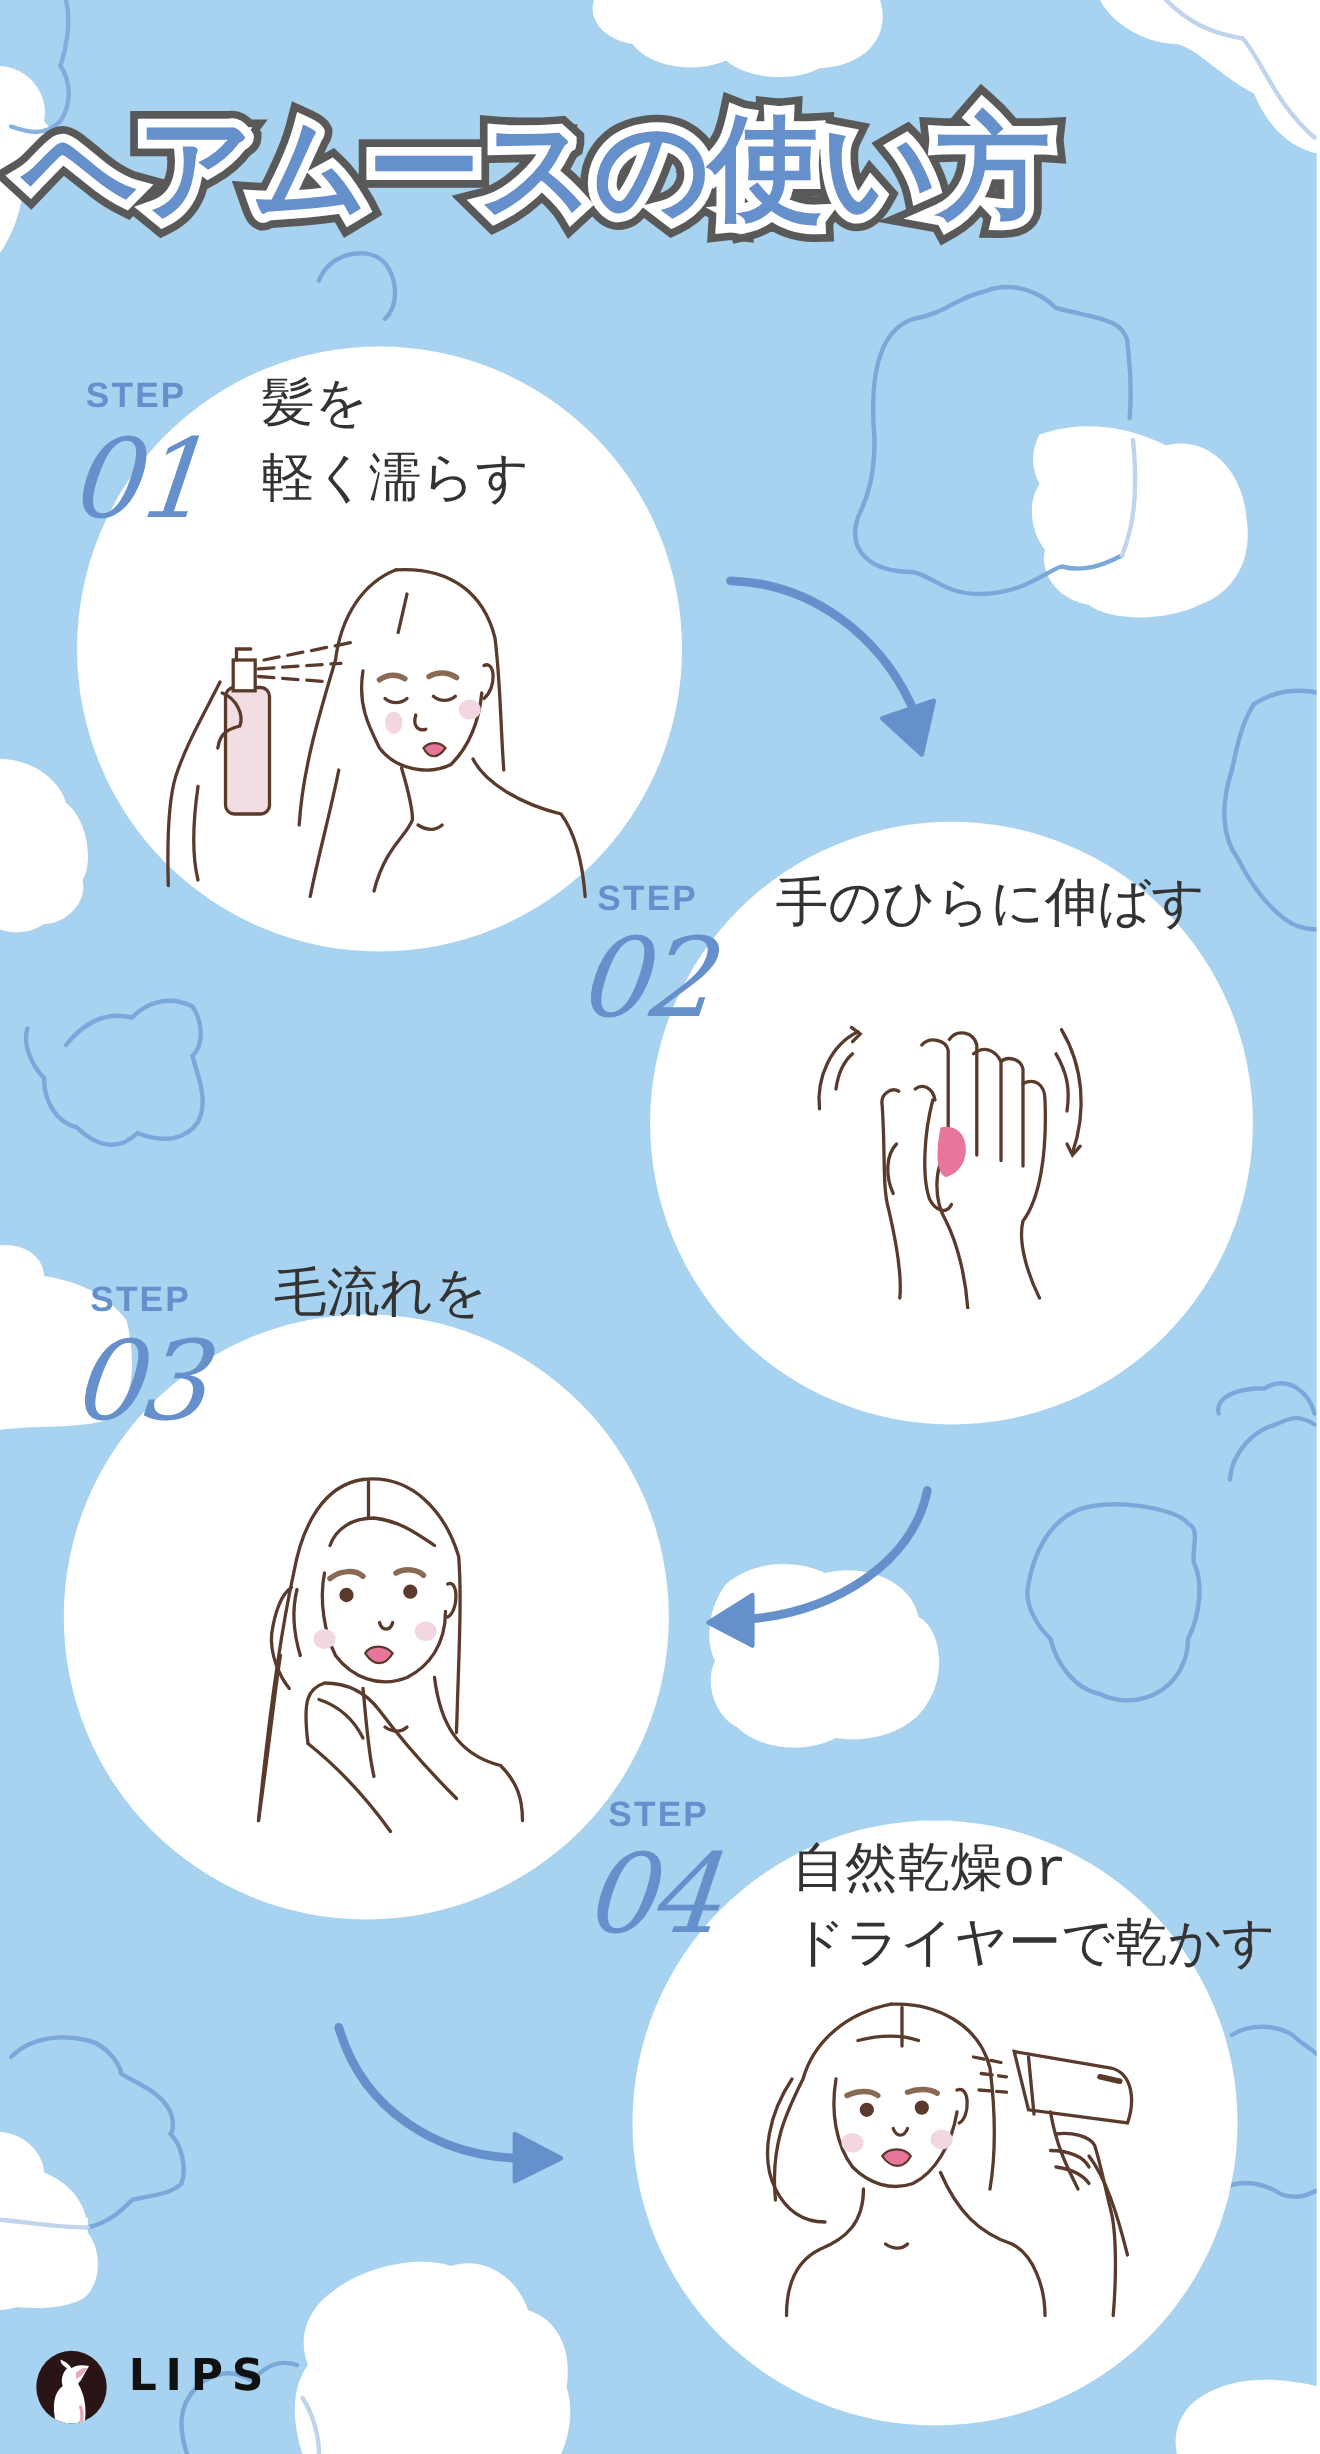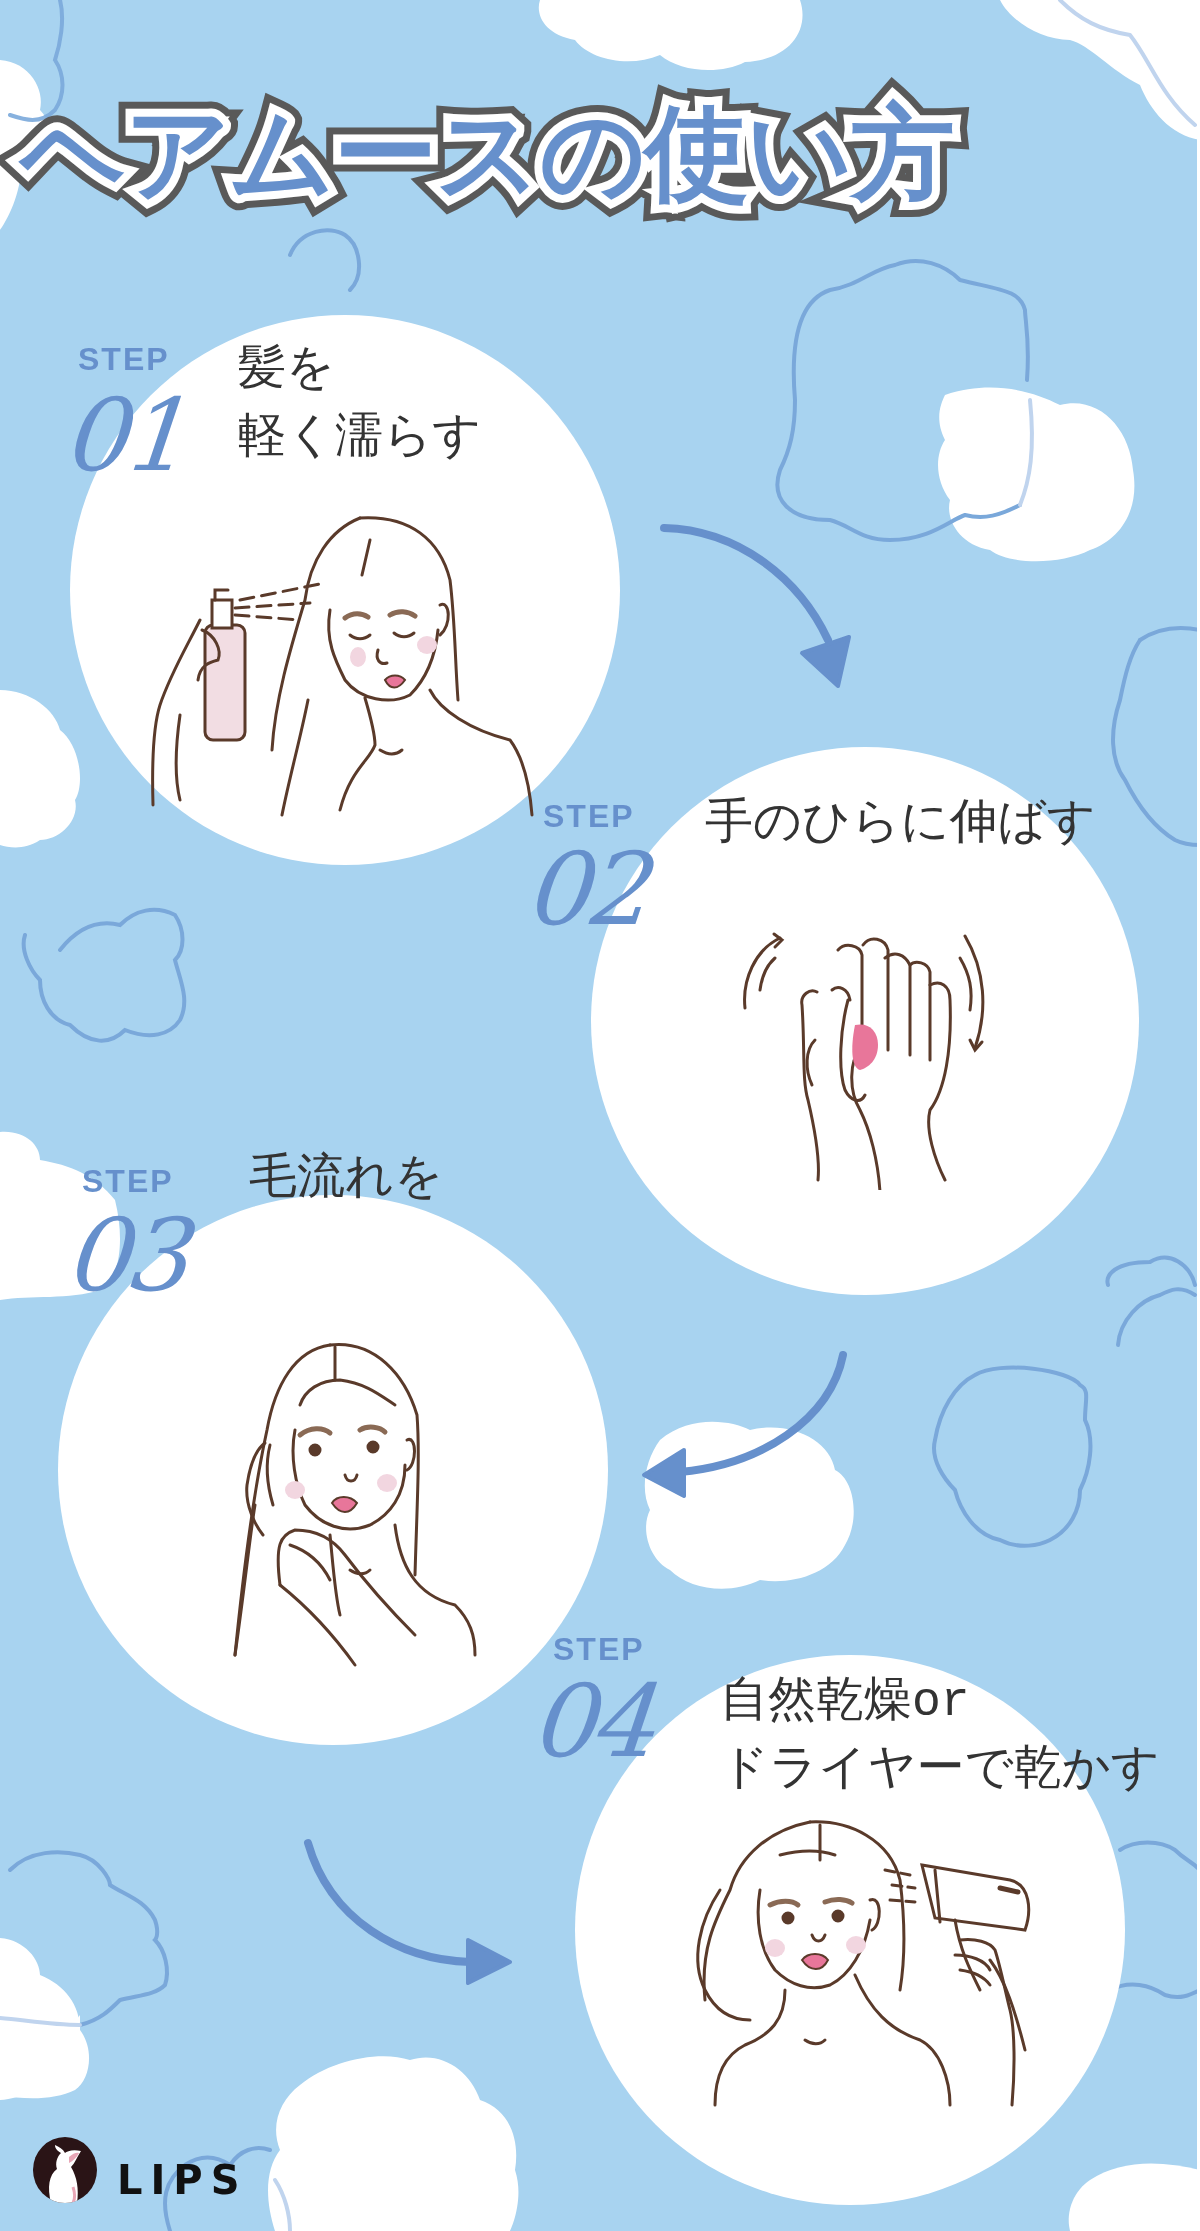--- a/index.html
+++ b/index.html
@@ -14,21 +14,21 @@
   }
   .title .outer { position: absolute; left: 0; right: 0; top: 0; -webkit-text-stroke: 30px #595959; color: #595959; }
   .title .mid { position: absolute; left: 0; right: 0; top: 0; -webkit-text-stroke: 16px #ffffff; color: #ffffff; }
   .title .inner { position: relative; color: #6690CC; }
   .circle { position: absolute; border-radius: 50%; background: #ffffff; }
   .step-label { position: absolute; font-family: "Liberation Sans", sans-serif; font-weight: bold; font-size: 32px; color: #6690CC; letter-spacing: 2px; line-height: 46px; }
   .step-num { position: absolute; font-family: "DejaVu Serif", serif; font-style: italic; font-size: 100px; color: #6690CC; line-height: 100px; letter-spacing: -4px; transform: skewX(-8deg); }
   .step-text { position: absolute; font-family: Liberation Mono, monospace; font-size: 48px; color: #333333; line-height: 68px; white-space: nowrap; font-weight: 500; }
   .step-text div { white-space: nowrap; }
   .illus { position: absolute; }
-  .logo { position: absolute; left: 33px; top: 2137px; display: flex; align-items: flex-end; }
+  .logo { position: absolute; left: 33px; top: 2137px; display: flex; align-items: flex-start; }
   .logo-mark { width: 64px; height: 66px; border-radius: 50%; background: #2a1416; position: relative; overflow: hidden; }
   .logo-text { margin-left: 20px; font-family: "DejaVu Sans", sans-serif; font-size: 40px; letter-spacing: 8px; color: #111111; font-weight: bold; }
 </style>
 </head>
 <body>
 
 <div class="canvas">
 
   <svg class="bg" width="1200" height="2231" viewBox="0 0 1200 2231">
 

